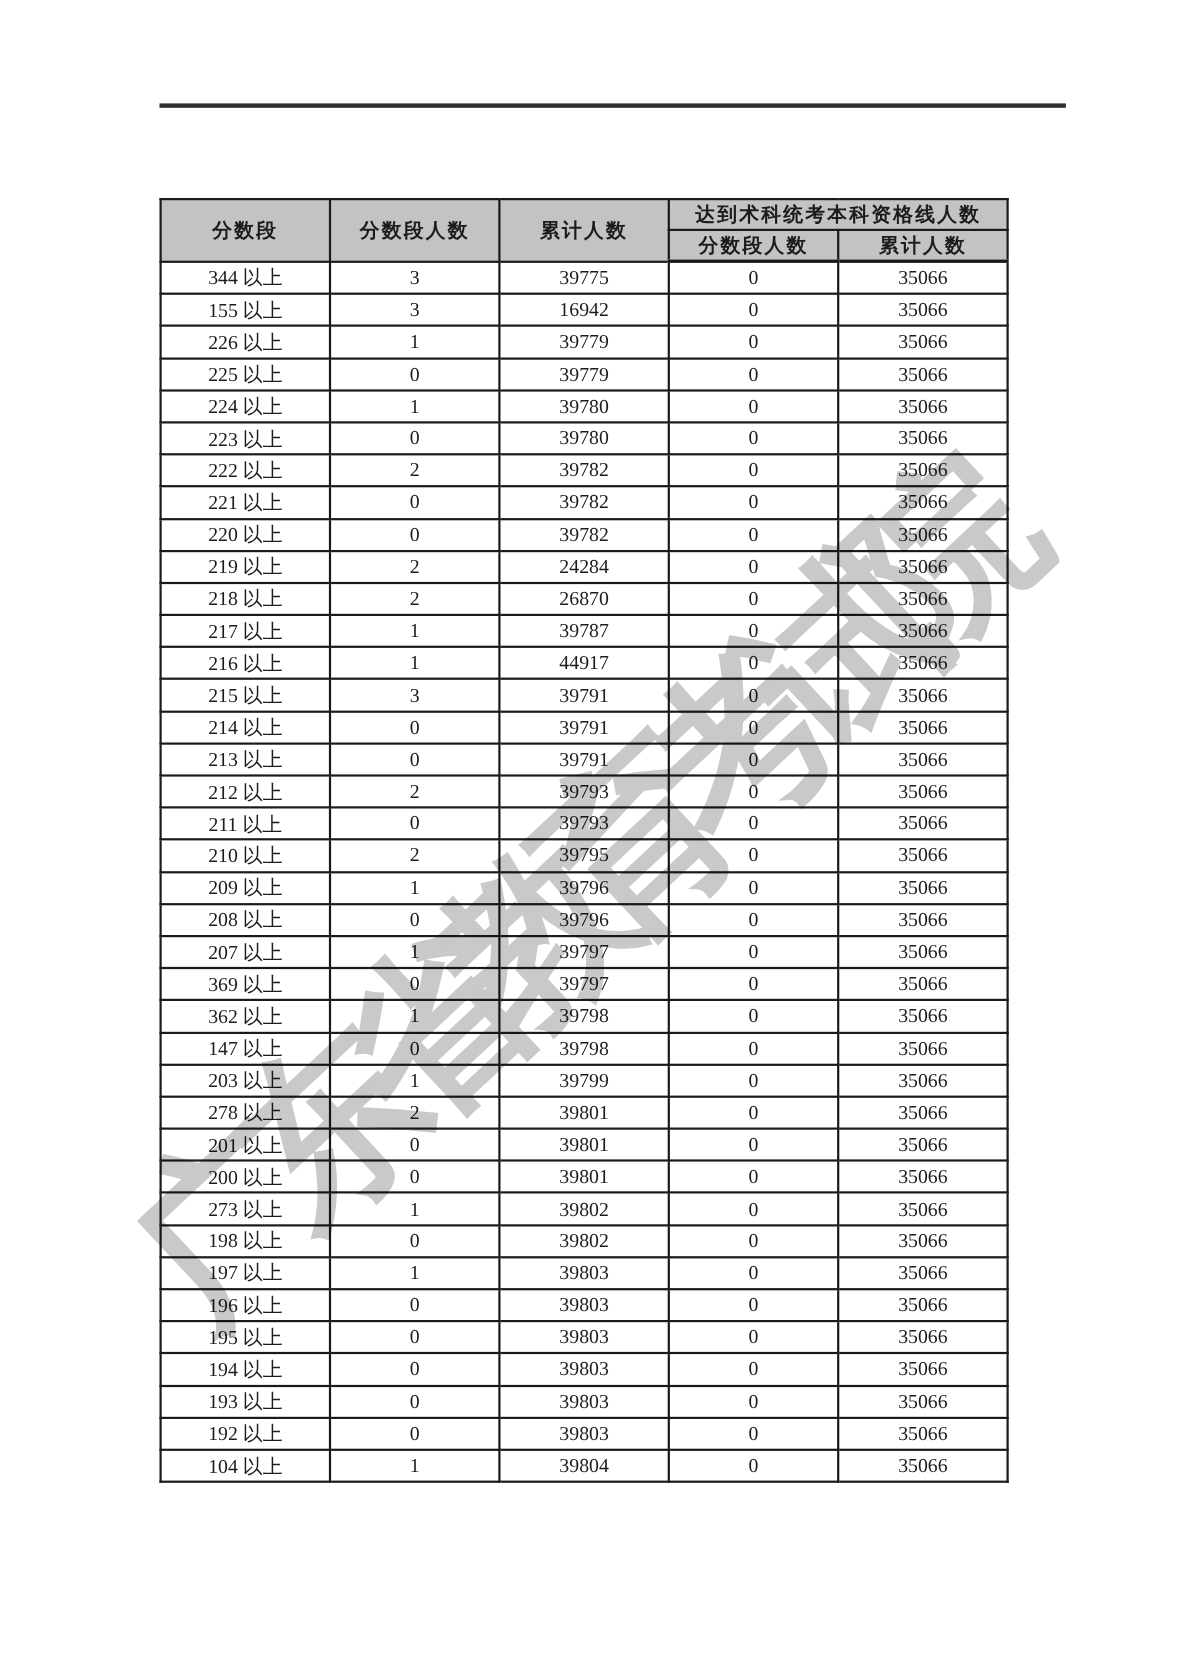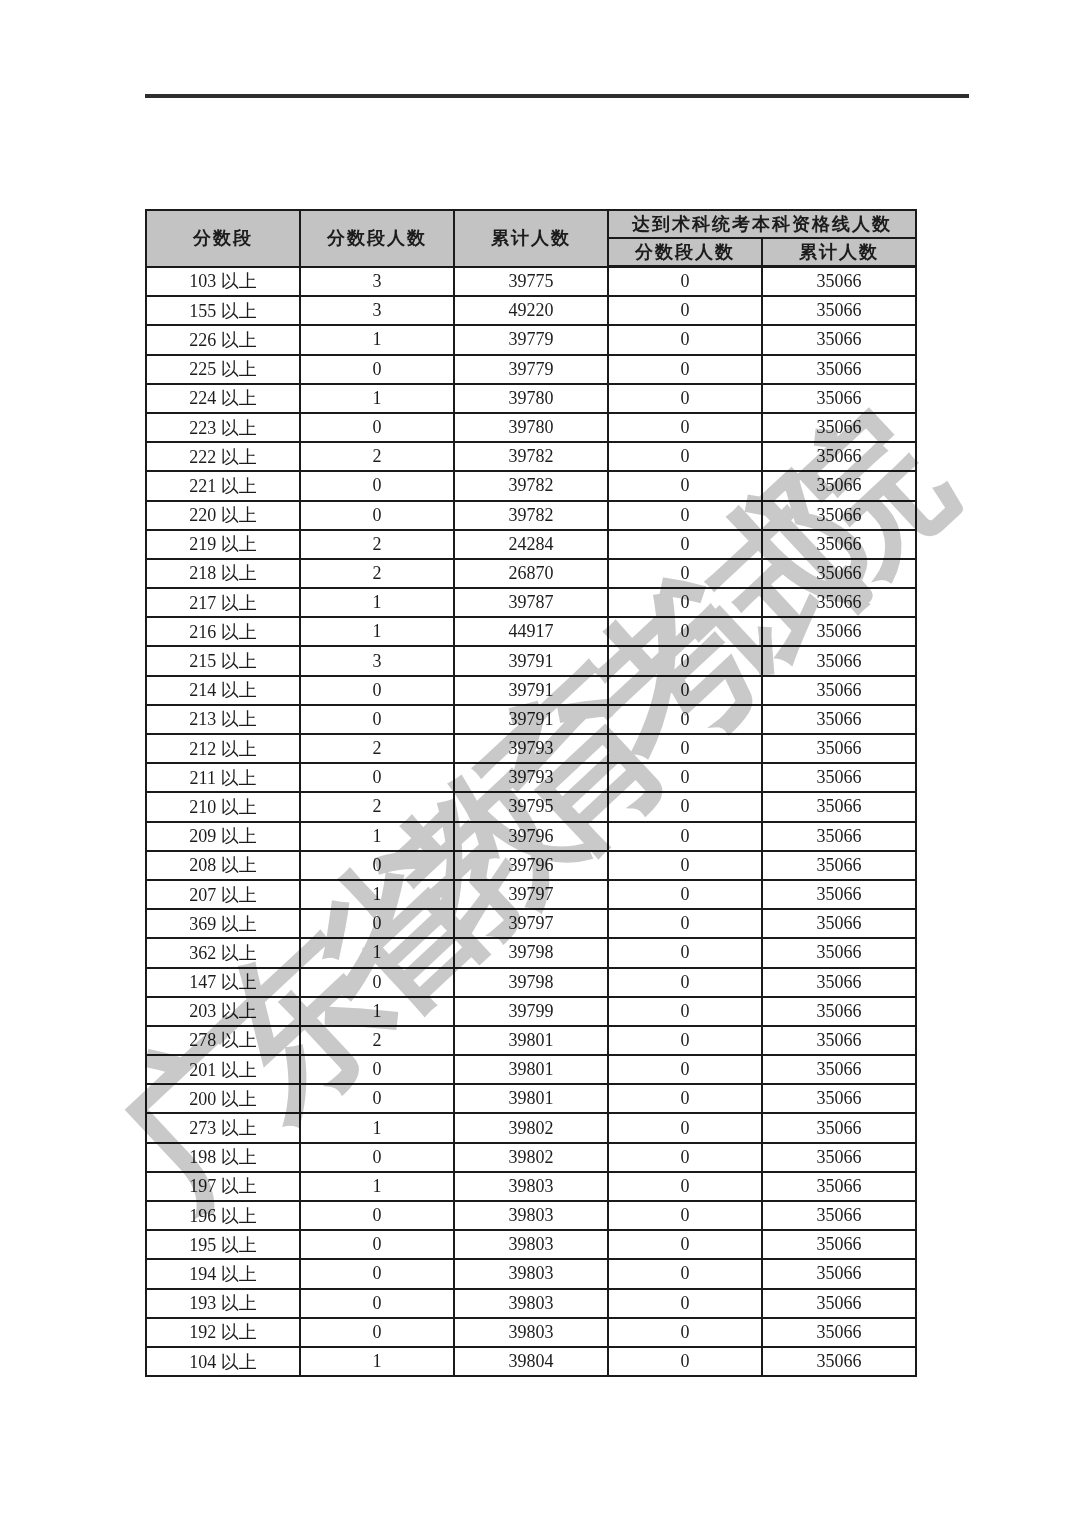--- a/index.html
+++ b/index.html
@@ -31,21 +31,21 @@
     letter-spacing: -38px;
     white-space: nowrap;
     color: #c9c9c9;
     mix-blend-mode: multiply;
     z-index: 10;
     pointer-events: none;
     font-family: "Liberation Serif", "DejaVu Serif", serif;
   }
   table.score-table {
     position: absolute;
-    left: 145px; top: 209px;
+    left: 145px; top: 180px;
     width: 770px;
     border-collapse: collapse;
     table-layout: fixed;
     z-index: 1;
   }
   .score-table col { width: 154px; }
   .score-table th, .score-table td {
     border: 2px solid #1a1a1a;
     text-align: center;
     vertical-align: middle;
@@ -90,30 +90,30 @@
         <th rowspan="2">累计人数</th>
         <th colspan="2">达到术科统考本科资格线人数</th>
       </tr>
       <tr>
         <th>分数段人数</th>
         <th>累计人数</th>
       </tr>
     </thead>
     <tbody id="table-body">
         <tr>
-          <td>103 以上</td>
+          <td>344 以上</td>
           <td>3</td>
           <td>39775</td>
           <td>0</td>
           <td>35066</td>
         </tr>
         <tr>
           <td>155 以上</td>
           <td>3</td>
-          <td>49220</td>
+          <td>16942</td>
           <td>0</td>
           <td>35066</td>
         </tr>
         <tr>
           <td>226 以上</td>
           <td>1</td>
           <td>39779</td>
           <td>0</td>
           <td>35066</td>
         </tr>

